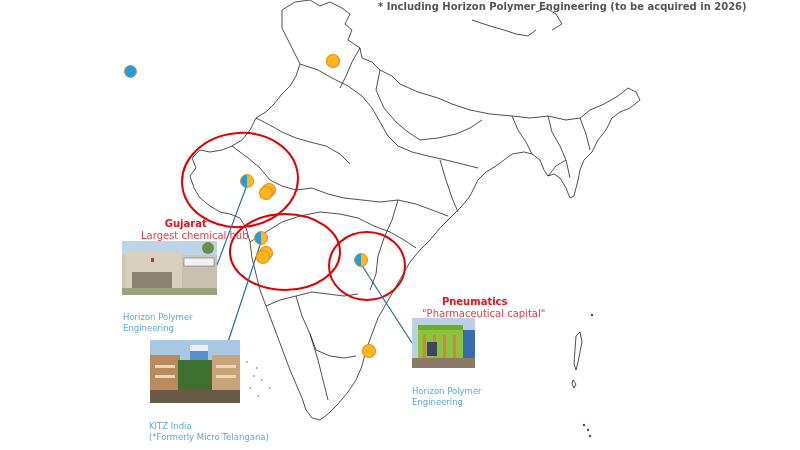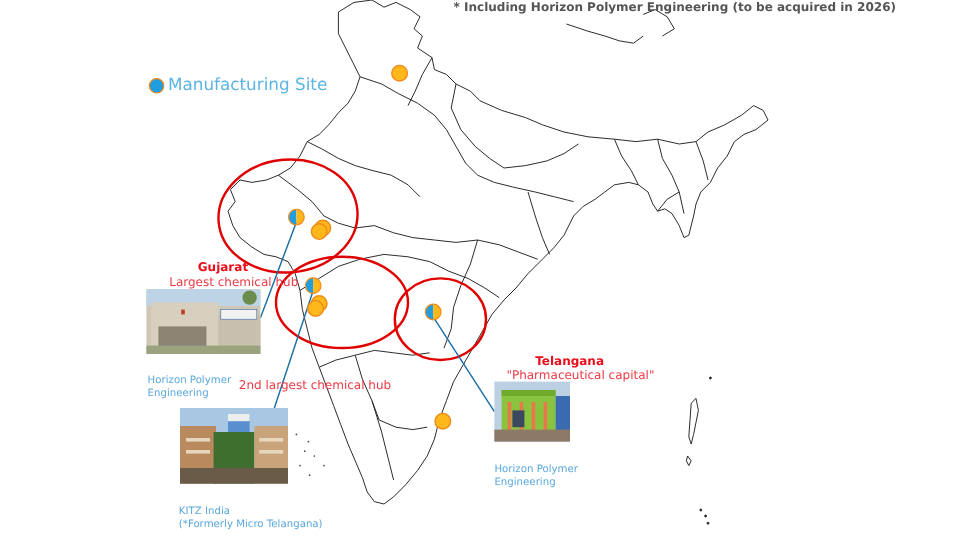--- a/index.html
+++ b/index.html
@@ -142,41 +142,39 @@
     <rect x="427" y="342" width="10" height="14" fill="#3c4860"></rect>
     <rect x="412" y="358" width="63" height="10" fill="#8c7a66"></rect>
   </g>
 </svg>
 
 <div class="footnote">* Including Horizon Polymer Engineering (to be acquired in 2026)</div>
 
 <div class="legend">
   <div class="legend-row">
     <span class="legend-dot" style="background:#1f9ee0;border:1.5px solid #f08a1c;"></span>
-    <span class="legend-label" style="color:#5bb4e5;">Manufacturing Site</span>
   </div>
 </div>
 
 <div class="region" style="left:123px; top:218px;">
   <div class="region-name">Gujarat</div>
   <div class="region-desc">Largest chemical hub</div>
 </div>
 <div class="site-caption" style="left:123px; top:296px;">
   <div>Horizon Polymer</div>
   <div>Engineering</div>
 </div>
 
 <div class="region" style="left:181px; top:316px;">
-  <div class="region-desc">2nd largest chemical hub</div>
 </div>
 <div class="site-caption" style="left:149px; top:405px;">
   <div>KITZ India</div>
   <div>(*Formerly Micro Telangana)</div>
 </div>
 
 <div class="region" style="left:404px; top:296px;">
-  <div class="region-name">Telangana</div>
+  <div class="region-name">Pneumatics</div>
   <div class="region-desc">"Pharmaceutical capital"</div>
 </div>
 <div class="site-caption" style="left:412px; top:370px;">
   <div>Horizon Polymer</div>
   <div>Engineering</div>
 </div>
 
 </body></html>

